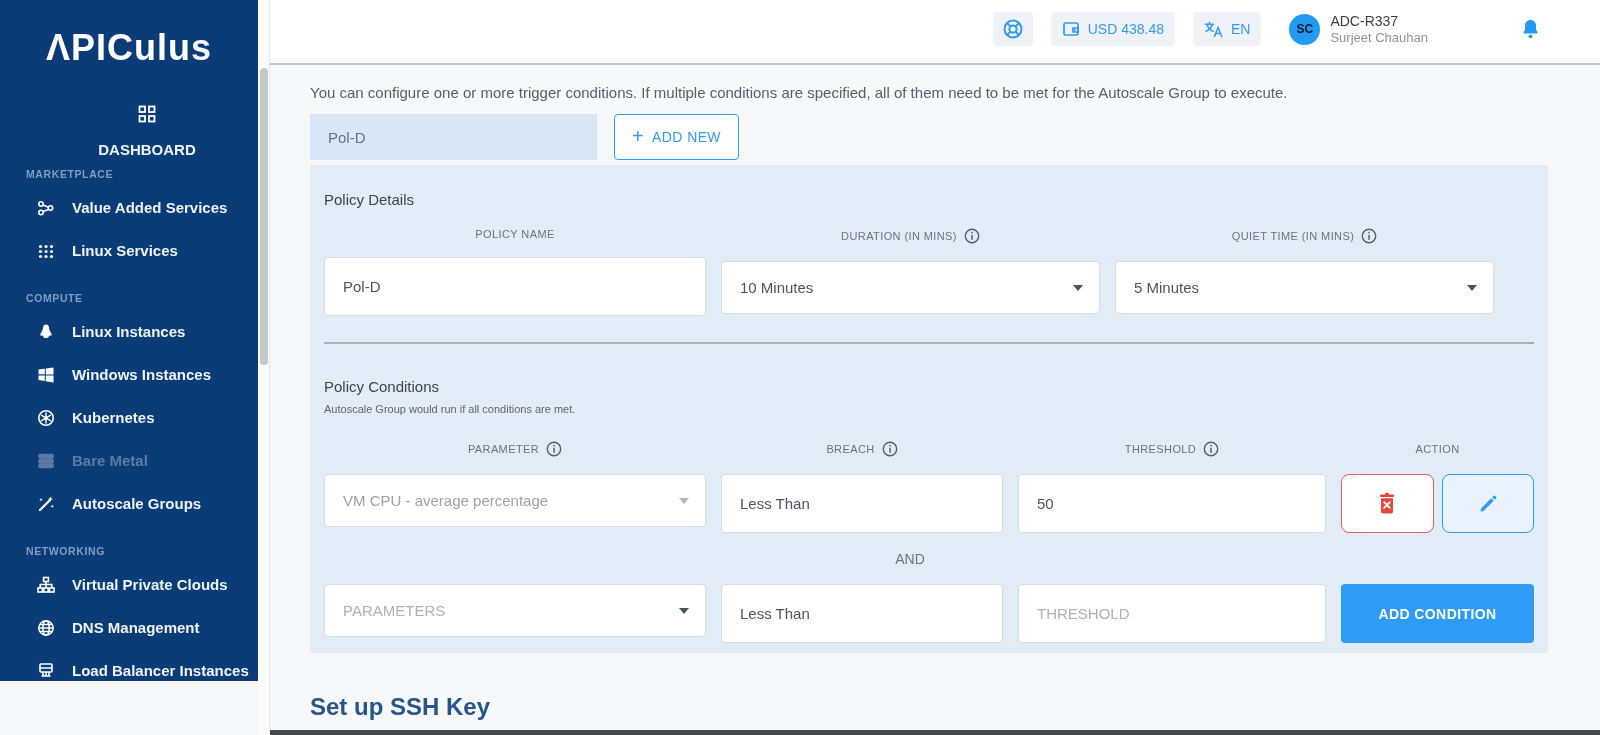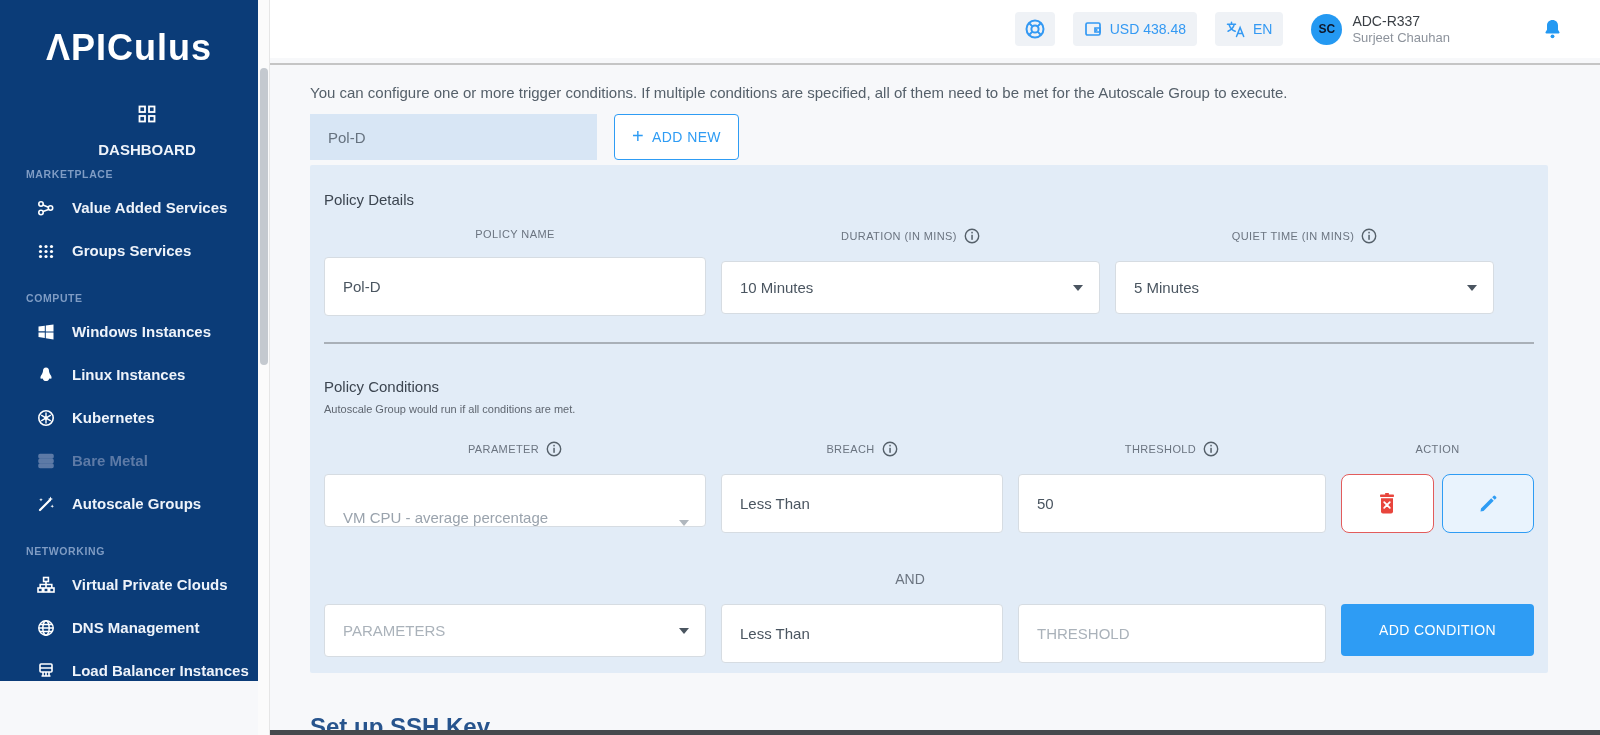--- a/index.html
+++ b/index.html
@@ -46,21 +46,21 @@
   
   .content { flex:1; position:relative; background:#f7f8fa; height:735px; overflow:hidden; }
 
   .page-title {
     position:absolute; top:32px; left:40px; z-index:2;
     font-size:25px; font-weight:700; color:#223f63;
   }
   .topbar {
     position:absolute; top:0; left:0; right:0; height:58px; background:#ffffff;
     z-index:3; display:flex; align-items:center; justify-content:flex-end;
-    padding-right:37px;
+    padding-right:59px;
   }
   .topbar-line {
     position:absolute; top:63px; left:0; right:0; height:2px; background:#c5c5c5; z-index:1;
   }
 
   .chip {
     height:34px; background:#eff2f6; border-radius:4px; display:flex;
     align-items:center; gap:8px; padding:0 11px; color:#3399f3; font-size:14px;
     cursor:pointer; margin-left:18px;
   }
@@ -110,42 +110,42 @@
     width:100%; height:59px; background:#fff; border:1px solid #d6dce2; border-radius:4px;
     font-size:15px; color:#4a5560; padding:0 18px;
     font-family:"Liberation Sans","DejaVu Sans",sans-serif; outline:none;
   }
   input.tbox::placeholder { color:#aab2ba; }
   .selbox {
     width:100%; height:53px; background:#fff; border:1px solid #d6dce2; border-radius:4px;
     display:flex; align-items:center; justify-content:space-between;
     padding:0 16px 0 18px; font-size:15px; color:#4a5560; cursor:pointer;
   }
-  .selbox.disabled { color:#9aa3ad; cursor:default;align-items:flex-end; }
+  .selbox.disabled { color:#9aa3ad; cursor:default; }
   .caret { width:0; height:0; border-left:5px solid transparent; border-right:5px solid transparent; border-top:6px solid #4a5560; }
   .selbox.disabled .caret { border-top-color:#b0b7be; }
 
   .divider { border:none; border-top:2px solid #a9b0b8; margin:26px 0 34px 0; }
 
   .actions { display:flex; gap:8px; }
   .btn-del {
     flex:1; height:59px; background:#fff; border:1px solid #e25c5c; border-radius:8px;
     display:flex; align-items:center; justify-content:center; cursor:pointer;
   }
   .btn-edit {
     flex:1; height:59px; background:#e9f3fd; border:1px solid #2e9cf4; border-radius:8px;
     display:flex; align-items:center; justify-content:center; cursor:pointer;
   }
   .and-row {
     height:51px; display:flex; align-items:center; justify-content:center;
-    grid-column:1 / 4; font-size:14px; color:#6b7480; text-indent:170px;margin-top:20px;
+    grid-column:1 / 4; font-size:14px; color:#6b7480; text-indent:170px;
   }
   .btn-addcond {
-    height:52px; width:100%; background:#2e9cf4; border:none; border-radius:4px;
-    color:#fff; font-size:14px; font-weight:400; letter-spacing:.4px; cursor:pointer;
+    height:59px; width:100%; background:#2e9cf4; border:none; border-radius:4px;
+    color:#fff; font-size:14px; font-weight:700; letter-spacing:.4px; cursor:pointer;
     font-family:"Liberation Sans","DejaVu Sans",sans-serif;
   }
 
   .ssh-title { margin-top:40px; font-size:24px; font-weight:700; color:#27548d; }
 
   .bottom-strip {
     position:absolute; left:0; right:0; bottom:0; height:5px; background:#46494d; z-index:9;
   }
 
   svg { display:block; }
@@ -196,41 +196,41 @@
               <circle cx="14.5" cy="4.5" r="1.6"></circle>
               <circle cx="3.5" cy="9.5" r="1.6"></circle>
               <circle cx="9" cy="9.5" r="1.6"></circle>
               <circle cx="14.5" cy="9.5" r="1.6"></circle>
               <circle cx="3.5" cy="14.5" r="1.6"></circle>
               <circle cx="9" cy="14.5" r="1.6"></circle>
               <circle cx="14.5" cy="14.5" r="1.6"></circle>
             </g>
           </svg>
       </span>
-      <span>Groups Services</span>
+      <span>Linux Services</span>
     </li>
 
     <li class="nav-label">COMPUTE</li>
+    <li class="nav-item">
+      <span class="ic">
+        <svg width="18" height="18" viewBox="0 0 18 18">
+            <path fill="#fff" d="M9 1.5c-2 0-3 1.5-3 3.2 0 1.4-.6 2.8-1.6 4.2-.9 1.3-1.3 2.8-.6 3.9l1.8-.4c.5 1.6 1.8 2.6 3.4 2.6s2.9-1 3.4-2.6l1.8.4c.7-1.1.3-2.6-.6-3.9-1-1.4-1.6-2.8-1.6-4.2 0-1.7-1-3.2-3-3.2z"></path>
+          </svg>
+      </span>
+      <span>Linux Instances</span>
+    </li>
     <li class="nav-item">
       <span class="ic">
         <svg width="18" height="18" viewBox="0 0 18 18">
             <g fill="#fff">
               <path d="M1.5 3.6L7.8 2.7v5.5H1.5zM8.8 2.5l7.7-1.1v7H8.8zM1.5 9.4h6.3v5.5l-6.3-.9zM8.8 9.4h7.7v7l-7.7-1.1z"></path>
             </g>
           </svg>
       </span>
       <span>Windows Instances</span>
-    </li>
-    <li class="nav-item">
-      <span class="ic">
-        <svg width="18" height="18" viewBox="0 0 18 18">
-            <path fill="#fff" d="M9 1.5c-2 0-3 1.5-3 3.2 0 1.4-.6 2.8-1.6 4.2-.9 1.3-1.3 2.8-.6 3.9l1.8-.4c.5 1.6 1.8 2.6 3.4 2.6s2.9-1 3.4-2.6l1.8.4c.7-1.1.3-2.6-.6-3.9-1-1.4-1.6-2.8-1.6-4.2 0-1.7-1-3.2-3-3.2z"></path>
-          </svg>
-      </span>
-      <span>Linux Instances</span>
     </li>
     <li class="nav-item">
       <span class="ic">
         <svg width="18" height="18" viewBox="0 0 18 18">
             <circle cx="9" cy="9" r="7.2" fill="none" stroke="#fff" stroke-width="1.6"></circle>
             <g stroke="#fff" stroke-width="1.4">
               <path d="M9 3.5v11M4.2 6.2l9.6 5.6M13.8 6.2L4.2 11.8"></path>
             </g>
             <circle cx="9" cy="9" r="1.8" fill="#fff"></circle>
           </svg>

